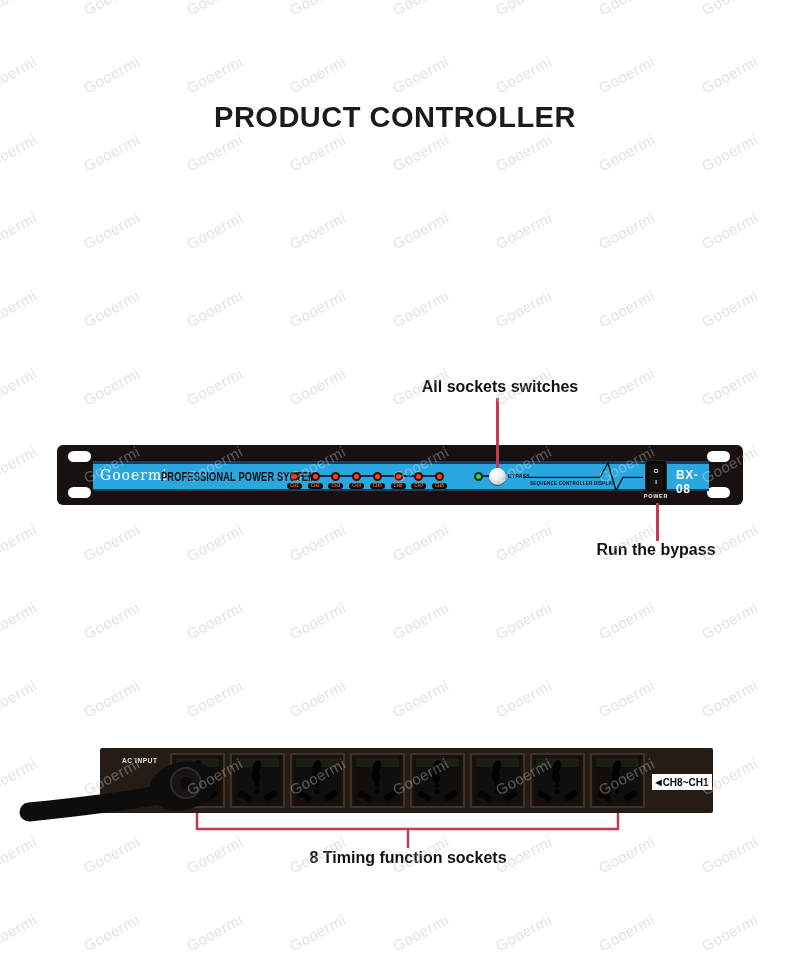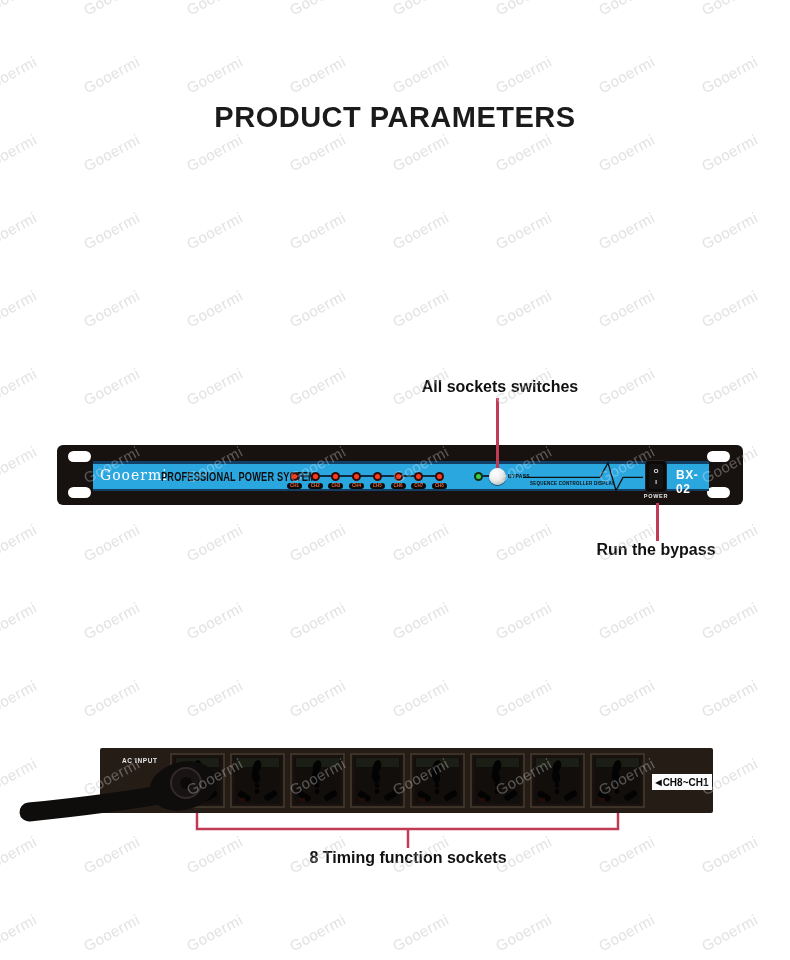--- a/index.html
+++ b/index.html
@@ -183,21 +183,21 @@
       <span style="left: -22px; top: 924px;">Gooermi</span>
       <span style="left: 81px; top: 924px;">Gooermi</span>
       <span style="left: 184px; top: 924px;">Gooermi</span>
       <span style="left: 287px; top: 924px;">Gooermi</span>
       <span style="left: 390px; top: 924px;">Gooermi</span>
       <span style="left: 493px; top: 924px;">Gooermi</span>
       <span style="left: 596px; top: 924px;">Gooermi</span>
       <span style="left: 699px; top: 924px;">Gooermi</span>
     </div>
 
-  <div class="title">PRODUCT PARAMETERS</div>
+  <div class="title">PRODUCT CONTROLLER</div>
 
   <div class="callout" id="callout-bypass">All sockets switches</div>
   <div class="cline" id="line-bypass" style="background: rgb(194, 59, 85);"></div>
 
   <div id="front">
     <div class="hole tl"></div>
     <div class="hole bl"></div>
     <div class="hole tr"></div>
     <div class="hole br"></div>
 
@@ -242,21 +242,21 @@
           </div>
         </div>
       <div id="green-led"></div>
       <div id="gline"></div>
       <div id="bypass-btn"></div>
       <div id="bypass-lab">BYPASS</div>
       <svg id="wave" width="135" height="33" viewBox="0 0 135 33">
         <polyline points="0,17.4 77,17.4 85,3 93,30.5 100,17.4 120,17.4" fill="none" stroke="#101010" stroke-width="1.3" stroke-linejoin="miter"></polyline>
       </svg>
       <div id="display-lab">SEQUENCE CONTROLLER DISPLAY</div>
-      <div id="model">BX-02</div>
+      <div id="model">BX-08</div>
     </div>
 
     <div id="pswitch">
       <div class="in">
         <span>O</span>
         <span>I</span>
       </div>
     </div>
     <div id="power-lab">POWER</div>
   </div>

